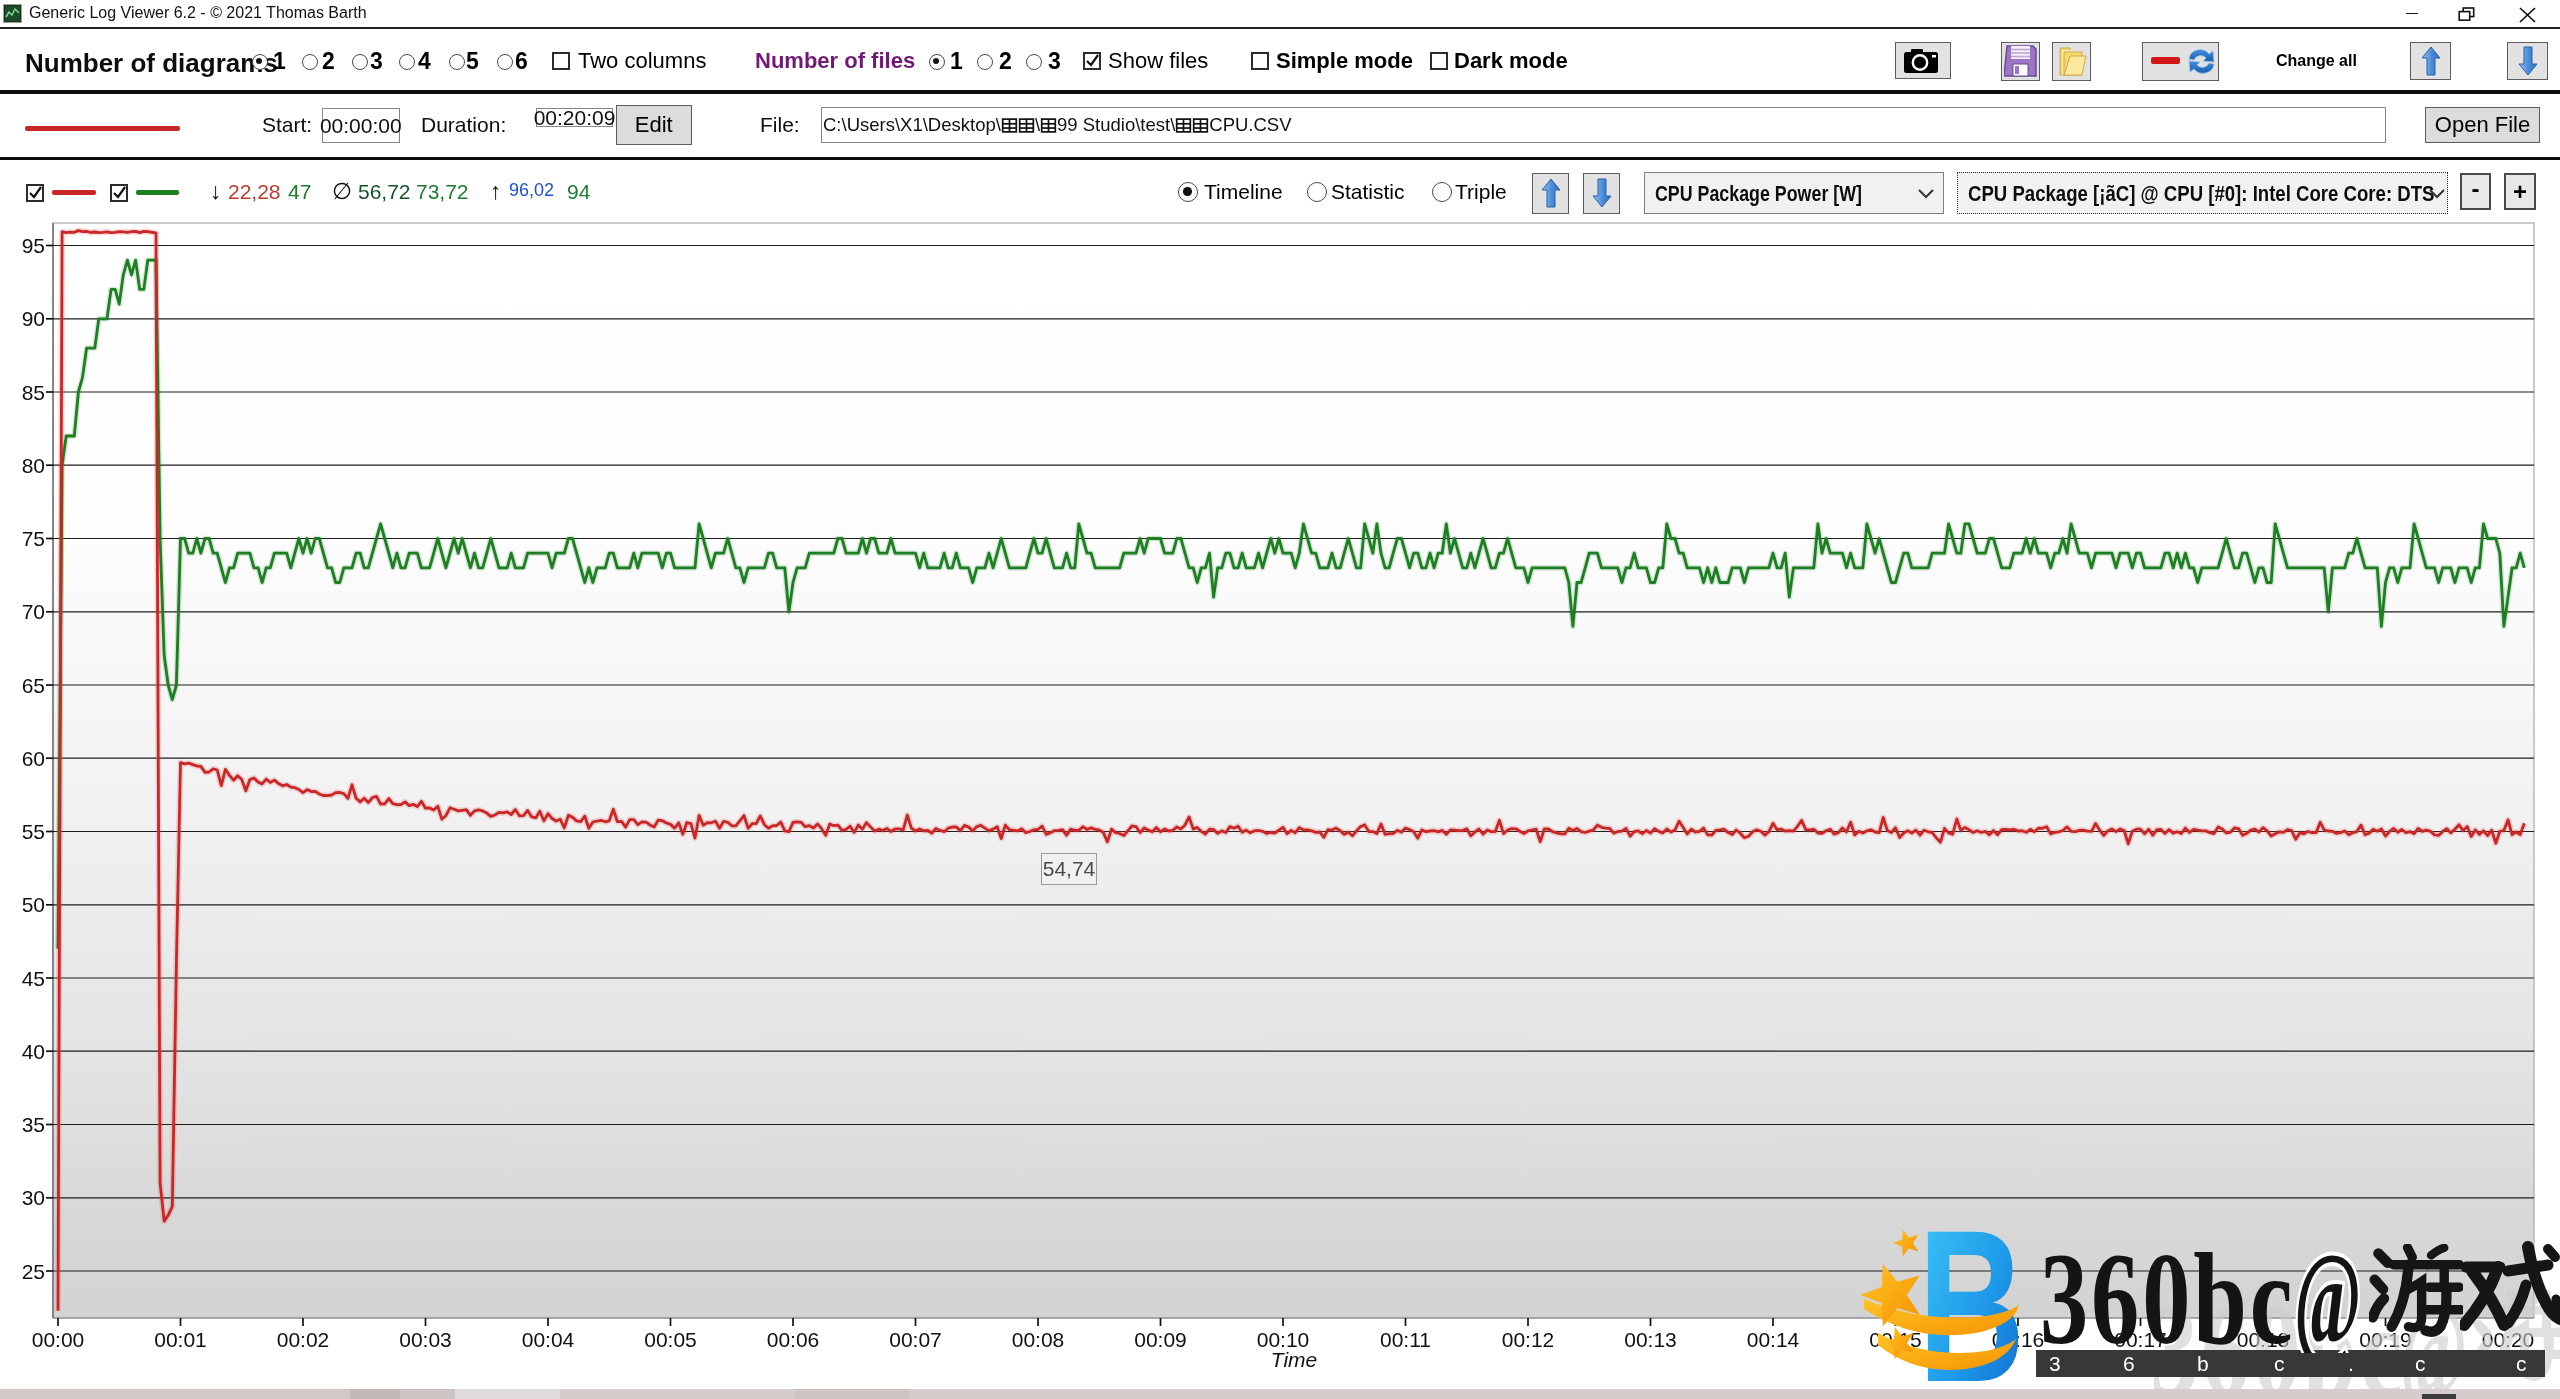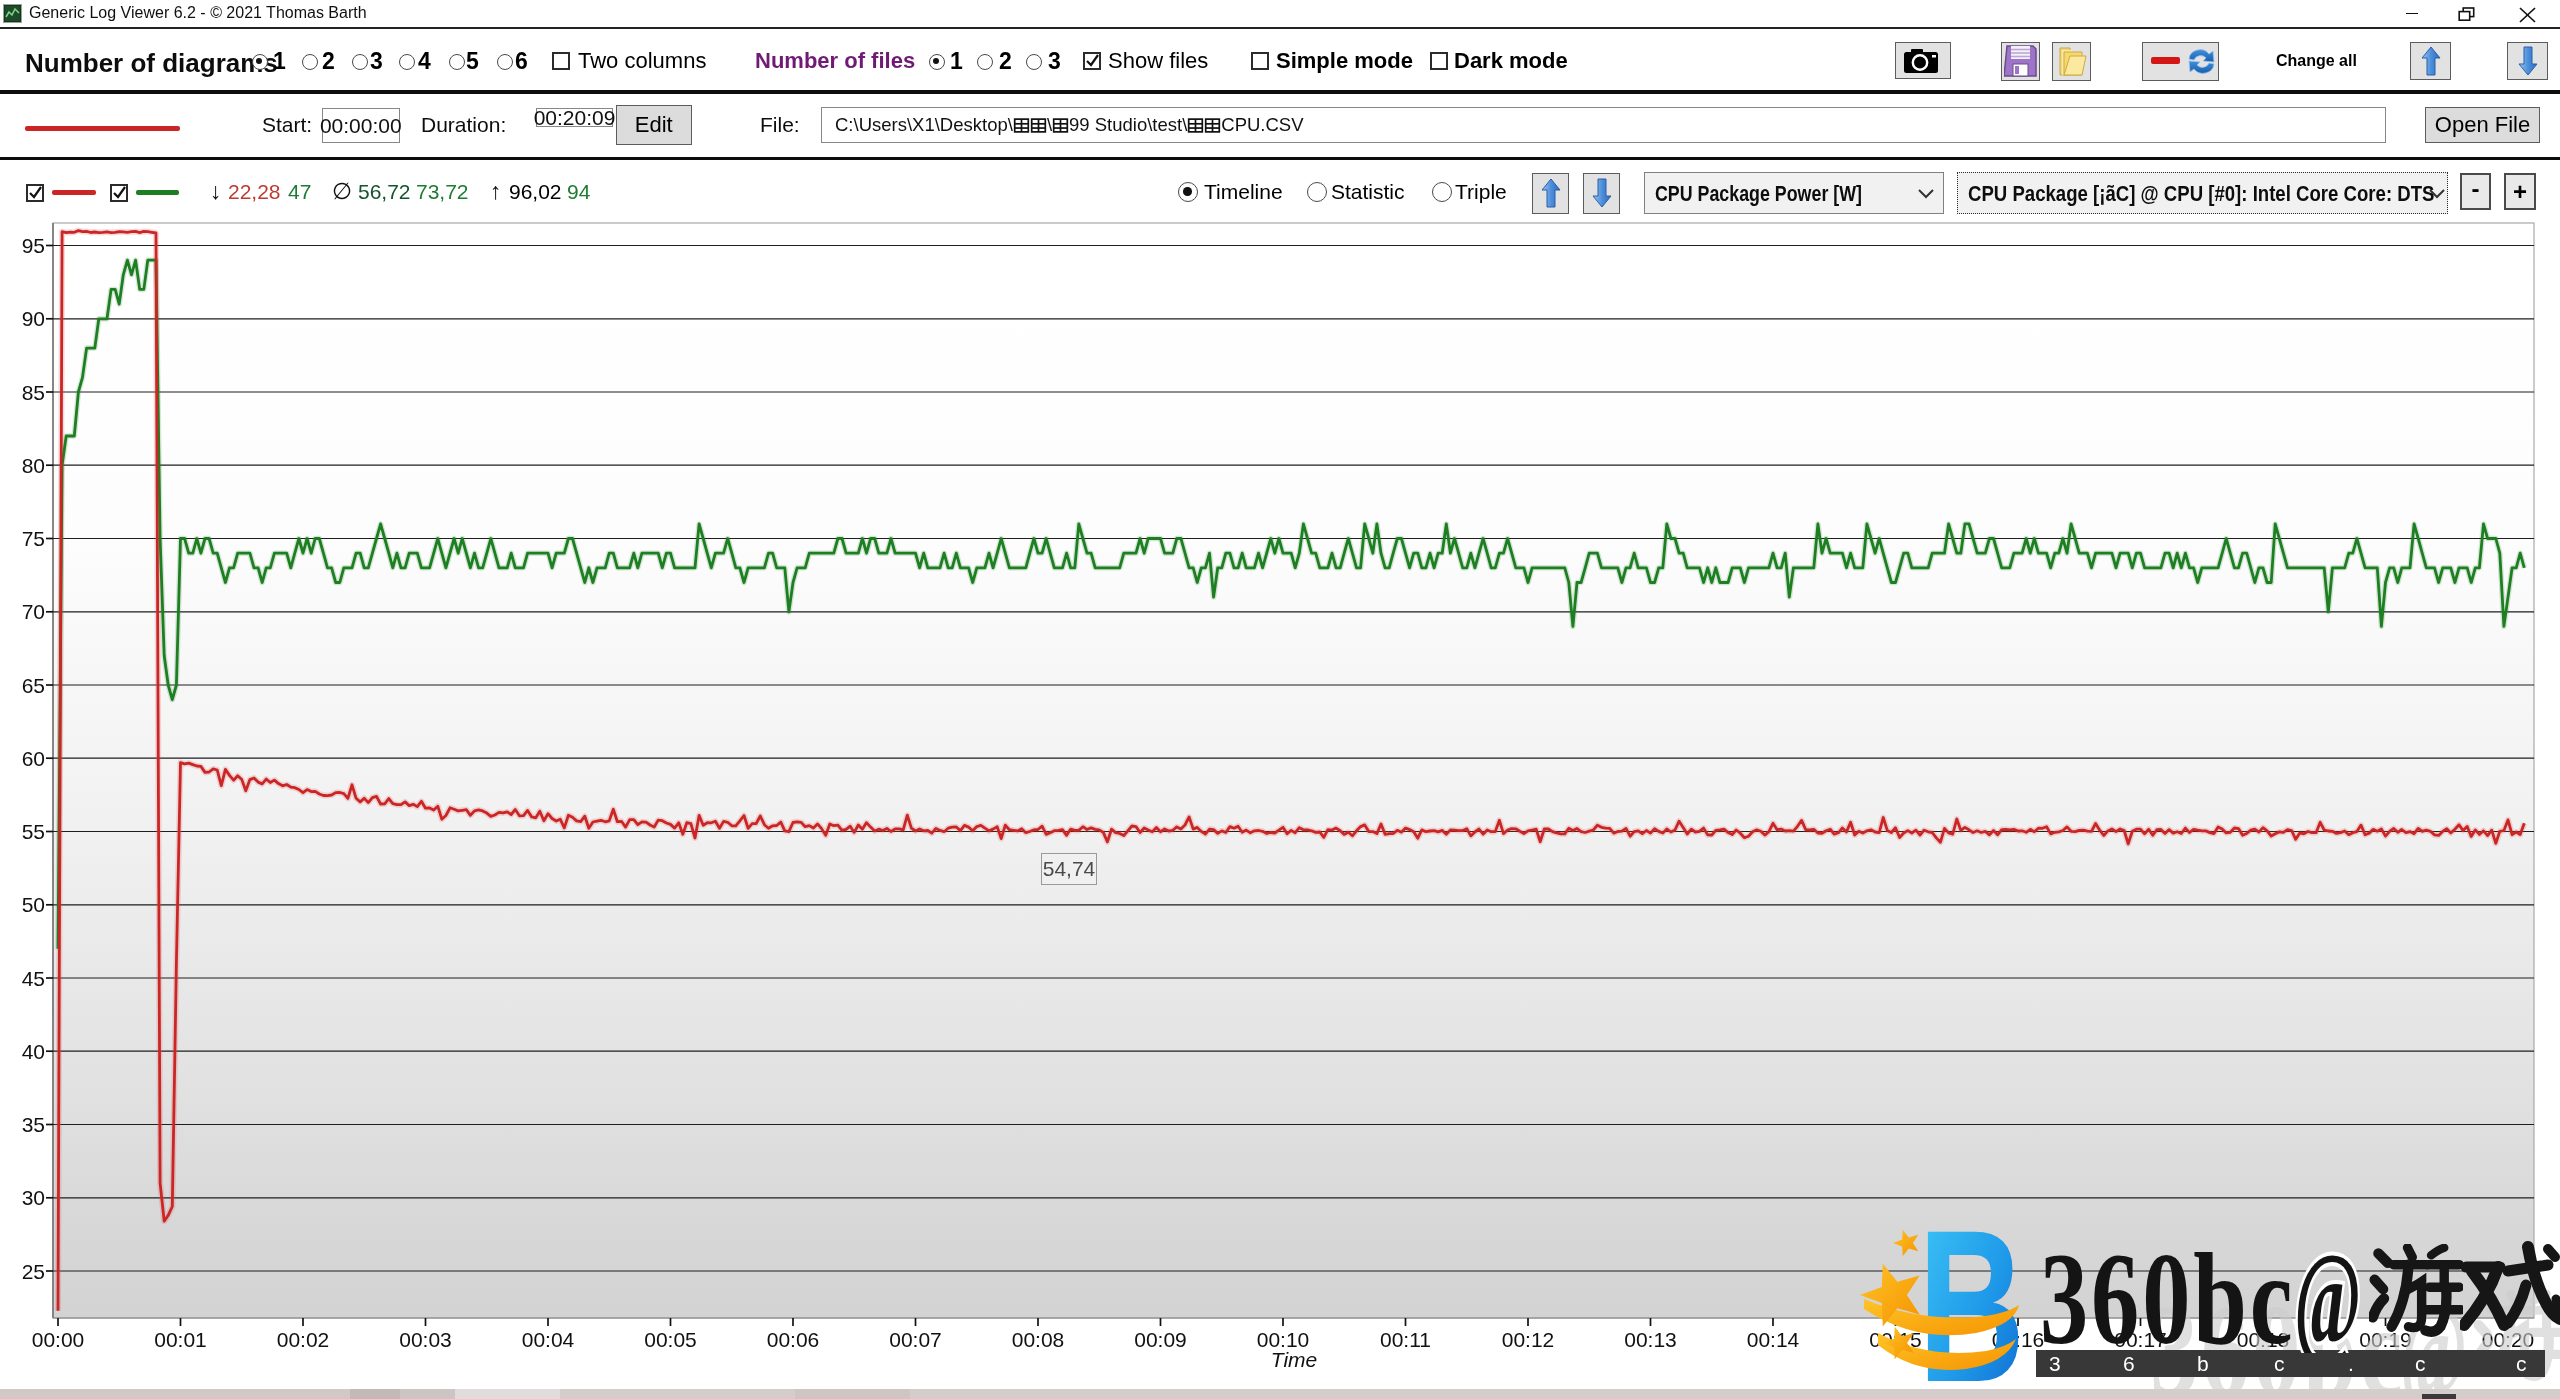--- a/index.html
+++ b/index.html
@@ -128,21 +128,21 @@
 </svg>
 <div class="abs" style="left:0;top:90px;width:2560px;height:4px;background:#0d0d0d"></div>
 
 <div class="abs" style="left:25px;top:126px;width:155px;height:4.5px;background:#cb2626;border-radius:2px"></div>
 <div class="abs" style="left:262px;top:113px;font-size:21px;color:#0d0d0d">Start:</div>
 <div class="inp" style="left:321.5px;top:108px;width:78.5px;height:35px">00:00:00</div>
 <div class="abs" style="left:421px;top:113px;font-size:21px;color:#0d0d0d">Duration:</div>
 <div class="inp" style="left:536px;top:108px;width:77px;height:19px">00:20:09</div>
 <div class="btn" style="left:615.5px;top:105px;width:76.5px;height:40px;display:flex;align-items:center;justify-content:center;font-size:22px;background:#dcdcdc">Edit</div>
 <div class="abs" style="left:760px;top:113px;font-size:21px;color:#0d0d0d">File:</div>
-<div class="inp" style="left:821px;top:107px;width:1565px;height:36px;justify-content:flex-start;padding-left:13px;font-size:18.5px">C:\Users\X1\Desktop\<svg width="17" height="17" style="vertical-align:-3px" viewBox="0 0 20 20">
+<div class="inp" style="left:821px;top:107px;width:1565px;height:36px;justify-content:flex-start;padding-left:1px;font-size:18.5px">C:\Users\X1\Desktop\<svg width="17" height="17" style="vertical-align:-3px" viewBox="0 0 20 20">
       <g stroke="#111" stroke-width="2" fill="none">
         <rect x="2" y="2.5" width="16" height="15"></rect>
         <line x1="2" y1="8" x2="18" y2="8"></line>
         <line x1="2" y1="13" x2="18" y2="13"></line>
         <line x1="10" y1="2.5" x2="10" y2="17.5"></line>
       </g>
     </svg><svg width="17" height="17" style="vertical-align:-3px" viewBox="0 0 20 20">
       <g stroke="#111" stroke-width="2" fill="none">
         <rect x="2" y="2.5" width="16" height="15"></rect>
         <line x1="2" y1="8" x2="18" y2="8"></line>
@@ -186,21 +186,21 @@
     </svg>
   </div>
 <div class="abs" style="left:135.5px;top:189.5px;width:43.5px;height:5px;background:#1e7e22;border-radius:2px"></div>
 <div class="abs" style="left:210px;top:178px;font-size:23px;color:#111">↓</div>
 <div class="abs" style="left:228px;top:180px;font-size:21px;color:#bf3a30">22,28</div>
 <div class="abs" style="left:288px;top:180px;font-size:21px;color:#1d7c31">47</div>
 <div class="abs" style="left:332px;top:178px;font-size:23px;color:#111">∅</div>
 <div class="abs" style="left:358px;top:180px;font-size:21px;color:#14532d">56,72</div>
 <div class="abs" style="left:416px;top:180px;font-size:21px;color:#1d7c31">73,72</div>
 <div class="abs" style="left:490px;top:178px;font-size:23px;color:#111">↑</div>
-<div class="abs" style="left:509px;top:180px;font-size:21px;color:#000000">96,02</div>
+<div class="abs" style="left:509px;top:180px;font-size:18px;color:#1d4ed8">96,02</div>
 <div class="abs" style="left:567px;top:180px;font-size:21px;color:#1d7c31">94</div>
 <div class="rad2" style="left:1178px;top:182px">
     <div class="rdot2"></div>
   </div>
 <div class="abs" style="left:1204px;top:180px;font-size:21px">Timeline</div>
 <div class="rad2" style="left:1307px;top:182px"></div>
 <div class="abs" style="left:1331px;top:180px;font-size:21px">Statistic</div>
 <div class="rad2" style="left:1432px;top:182px"></div>
 <div class="abs" style="left:1455px;top:180px;font-size:21px">Triple</div>
 <div class="btn" style="left:1532px;top:173px;width:37px;height:41px"></div>

